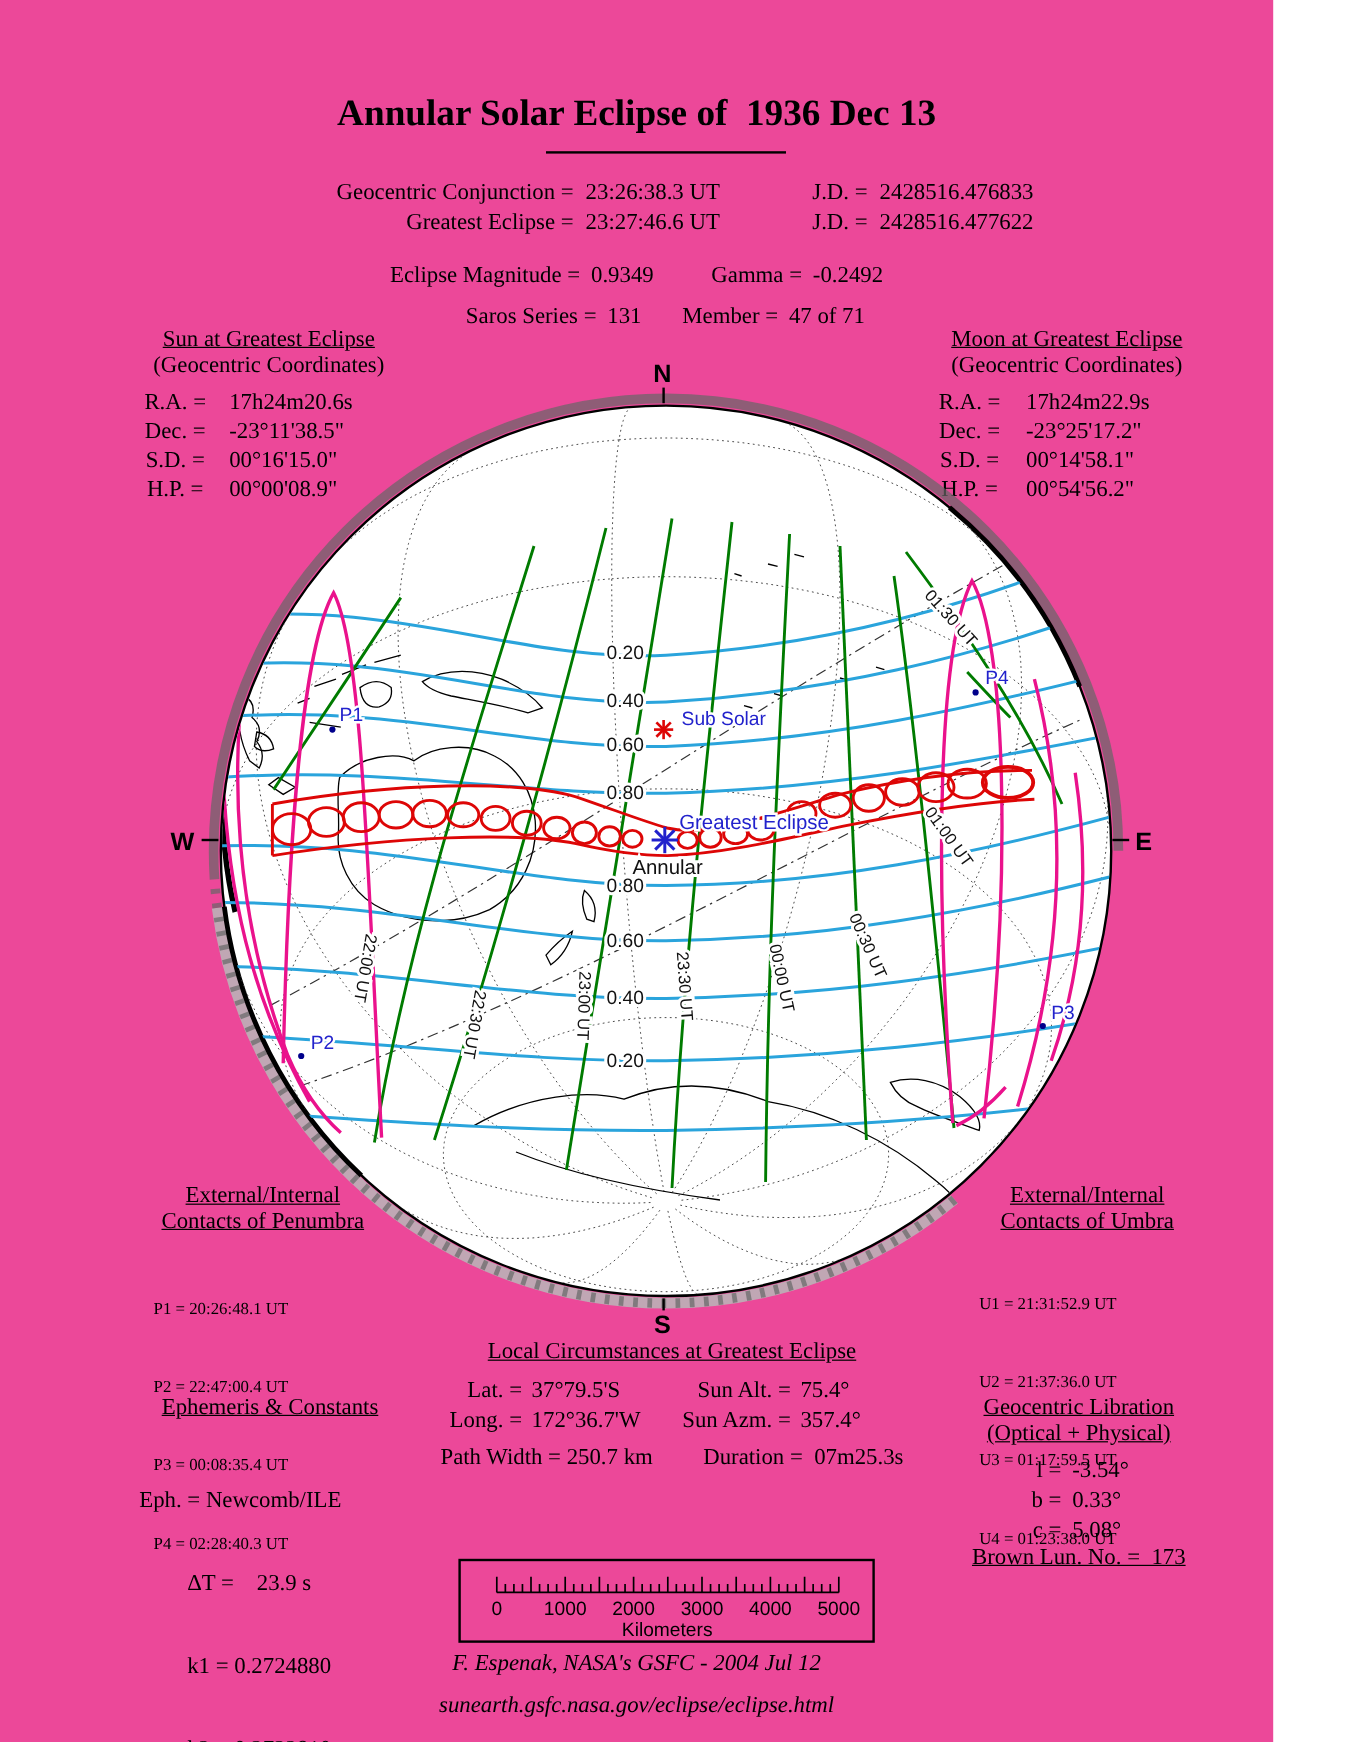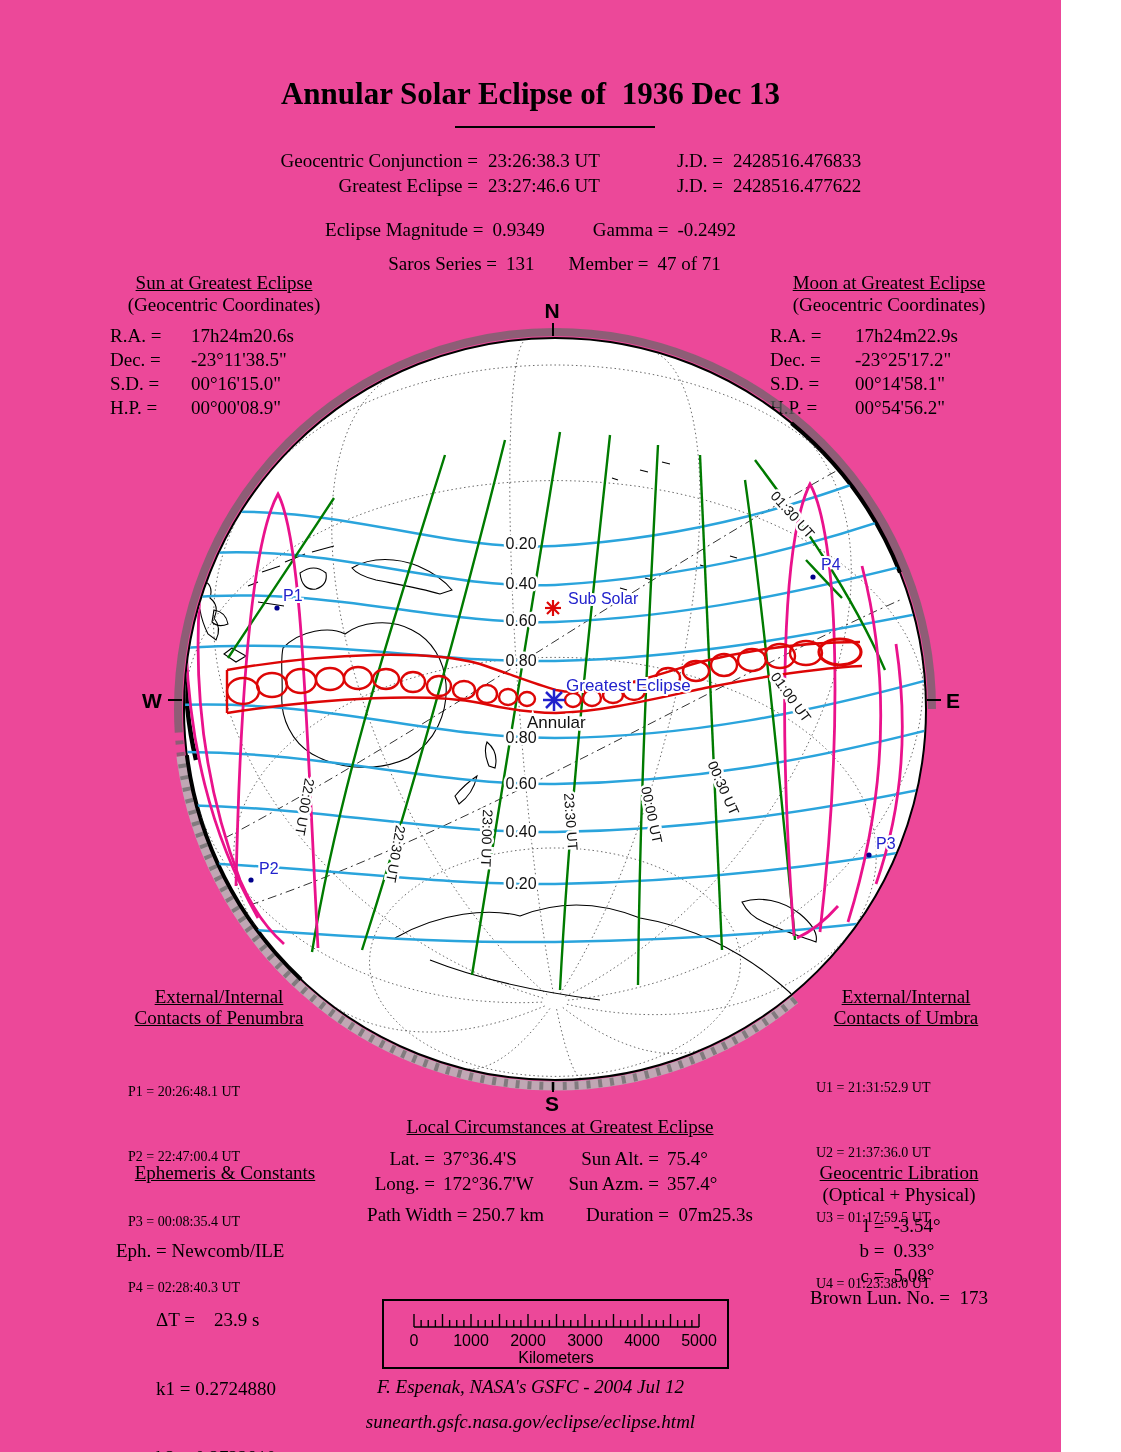--- a/index.html
+++ b/index.html
@@ -1,33 +1,33 @@
 <!DOCTYPE html>
 <html><head>
 <meta charset="utf-8">
 <style>
   html,body{margin:0;padding:0;background:#fff;}
   .page{position:relative;width:1061px;height:1452px;background:#ec4899;color:#000;
         font-family:"Liberation Serif",serif;overflow:hidden;}
   .abs{position:absolute;}
   .pre{white-space:pre;}
-  .center{text-align:center;}
+  .center{text-align:center;text-decoration:underline;}
   .title{width:100%;top:76px;font-size:31px;font-weight:bold;text-align:center;white-space:pre;}
   .title-rule{top:126px;left:455px;width:200px;border-top:2px solid #000;}
   .hdr-grid{top:150px;left:243px;width:660px;display:grid;
             grid-template-columns:235px 155px 70px 155px;column-gap:10px;row-gap:3px;
             font-size:19px;}
   .hdr-grid .lab{text-align:right;}
   .hline{width:100%;display:flex;justify-content:center;font-size:19px;}
   .grp{display:flex;gap:9px;white-space:pre;}
   .side-box{font-size:19px;}
   .side-box h2{margin:0;font-size:19px;font-weight:normal;text-decoration:underline;text-align:center;}
   .side-box .sub{text-align:center;}
   .pair-grid{display:grid;column-gap:9px;row-gap:2px;margin-top:9px;}
-  .pair-grid .lab{text-align:left;}
+  .pair-grid .lab{text-align:center;}
   .blk h3{margin:0;font-size:19px;font-weight:normal;text-decoration:underline;text-align:center;line-height:21px;}
   .blk .rows{margin-top:9px;font-size:14px;line-height:21.8px;white-space:pre;}
   .scalebox{border:2px solid #000;}
   .footer{width:100%;text-align:center;font-style:italic;font-size:19px;}
   svg text{font-family:"Liberation Sans",sans-serif;}
   .halo{paint-order:stroke;stroke:#fff;stroke-width:5px;fill:#111;}
   .halo-blue{paint-order:stroke;stroke:#fff;stroke-width:4px;}
 </style>
 </head>
 <body>
@@ -288,21 +288,21 @@
       <div>U2 = 21:37:36.0 UT</div>
       <div>U3 = 01:17:59.5 UT</div>
       <div>U4 = 01:23:38.0 UT</div>
     </div>
   </div>
 
   <div class="abs" style="left:330px;top:1116px;width:460px;font-size:19px;">
     <div class="center" style="text-decoration:underline;">Local Circumstances at Greatest Eclipse</div>
     <div style="display:grid;grid-template-columns:62px 112px 96px 80px;column-gap:8px;row-gap:3px;justify-content:center;margin-top:10px;">
       <span style="text-align:right;">Lat. =</span>
-      <span class="pre">37°36.4'S</span>
+      <span class="pre">37°79.5'S</span>
       <span style="text-align:right;">Sun Alt. =</span>
       <span class="pre">75.4°</span>
       <span style="text-align:right;">Long. =</span>
       <span class="pre">172°36.7'W</span>
       <span style="text-align:right;">Sun Azm. =</span>
       <span class="pre">357.4°</span>
     </div>
     <div style="display:flex;justify-content:center;gap:42px;margin-top:9px;">
       <span class="pre">Path Width = 250.7 km</span>
       <span class="pre">Duration =  07m25.3s</span>

